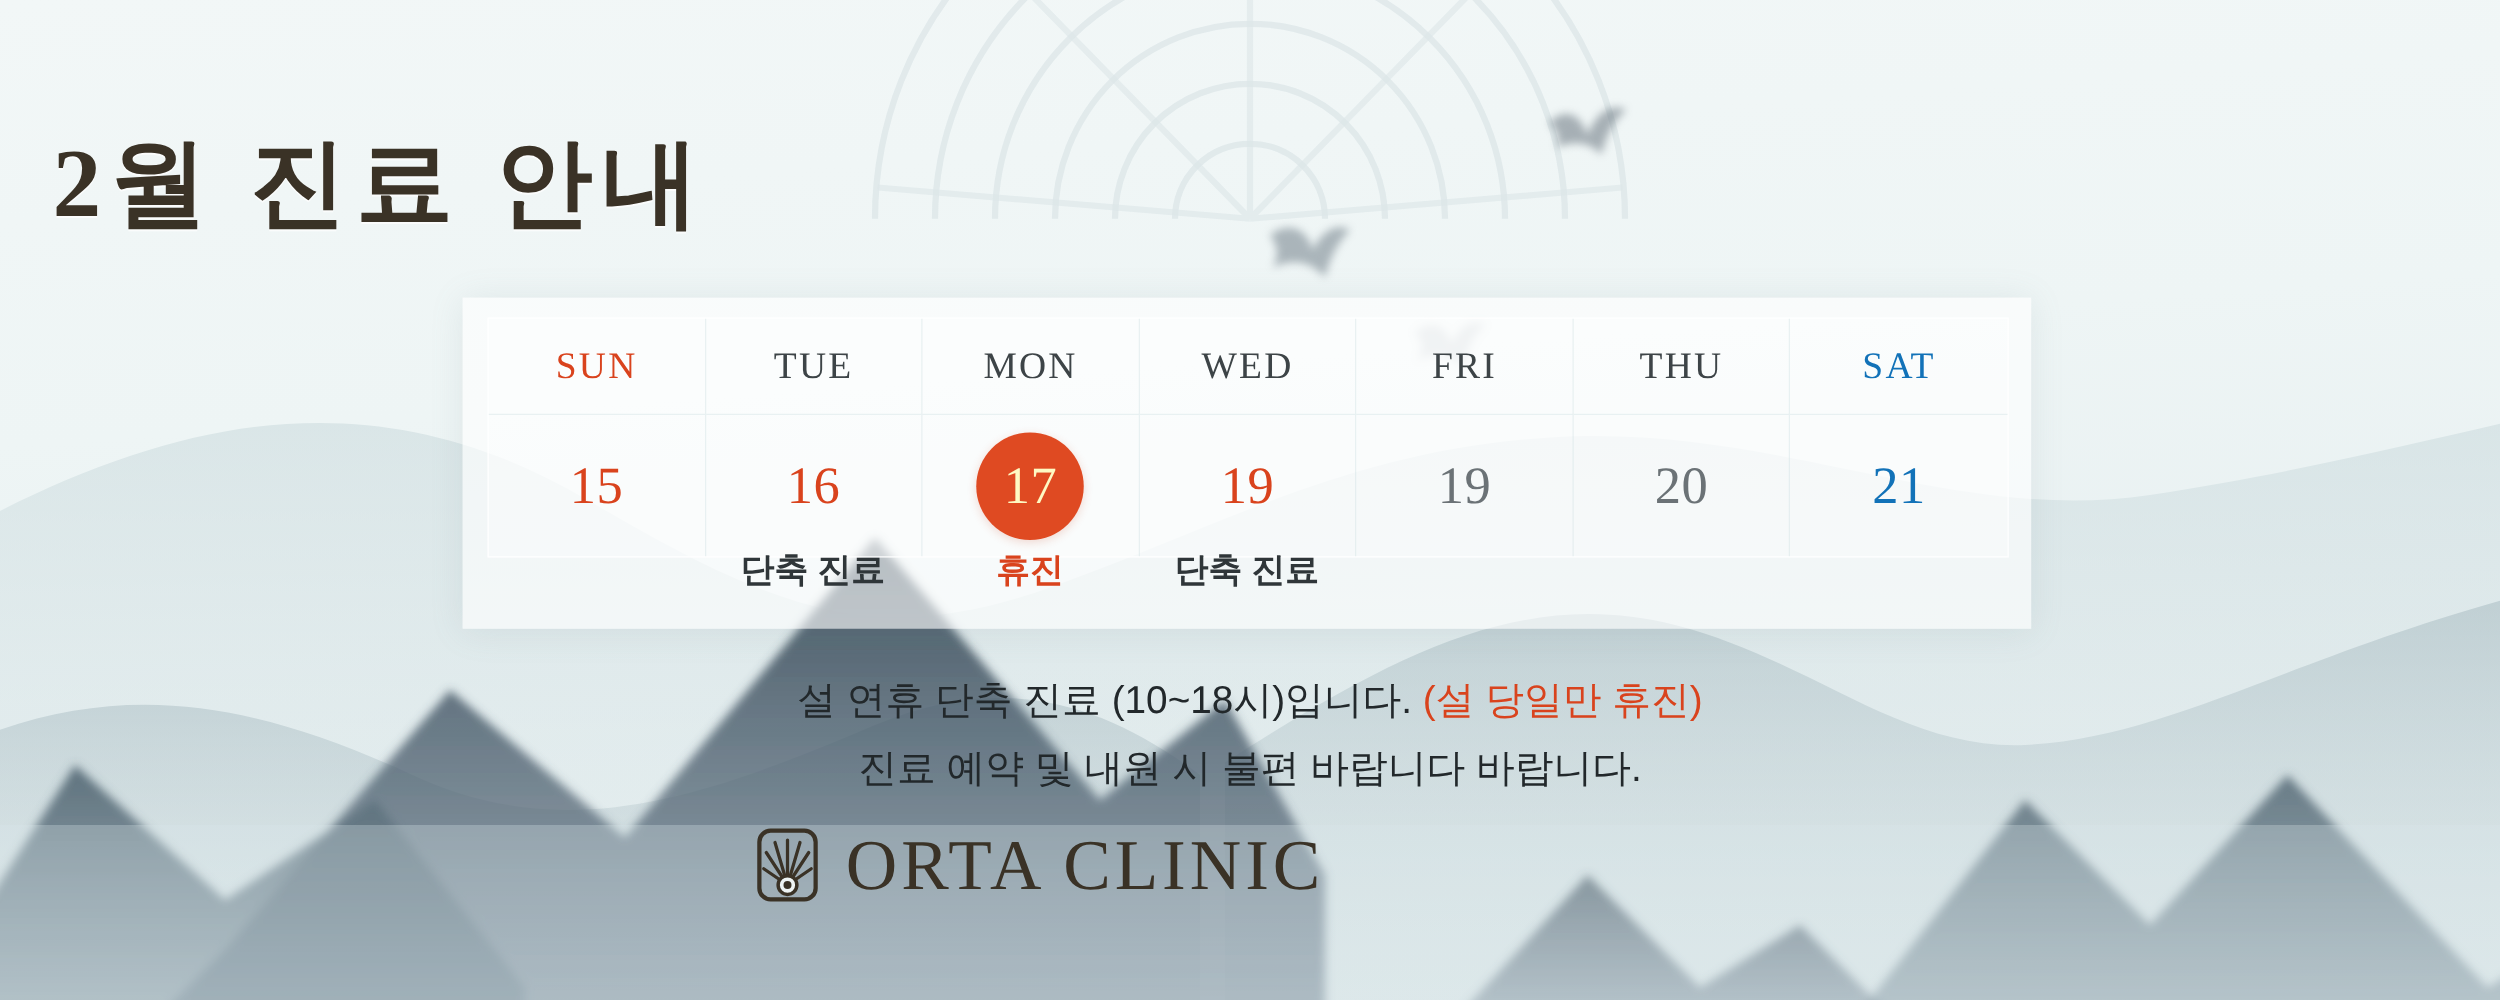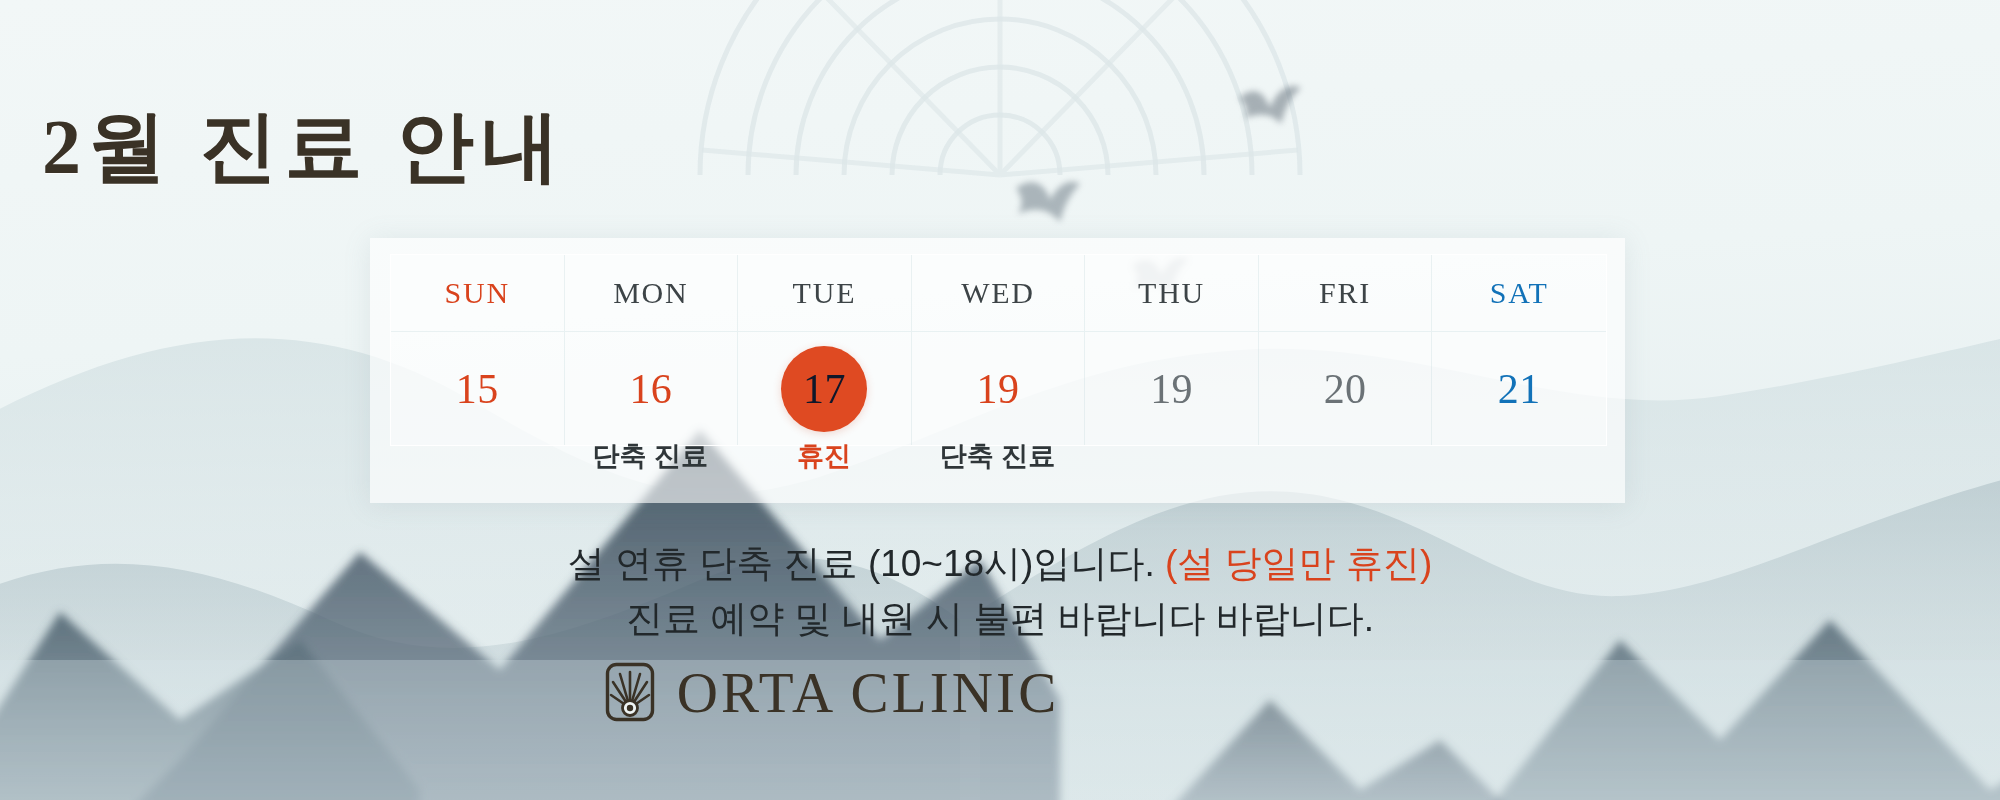--- a/index.html
+++ b/index.html
@@ -41,34 +41,34 @@
   .grid .cell:nth-child(n+8){border-bottom:none;}
 
   .dow{font-size:30px;letter-spacing:.06em;color:#3d4447;font-family:"Liberation Serif",serif;}
   .dow.sun{color:#d9431d;text-align:center;}
   .dow.sat{color:#1272b8;}
 
   .dnum{font-size:42px;font-family:"Liberation Serif",serif;color:#6b7276;letter-spacing:.01em;text-align:right;}
   .dnum.red{color:#d9431d;}
   .dnum.blue{color:#1272b8;}
   .dnum.today{
-    color:#0f172a;width:86px;height:86px;border-radius:50%;
+    color:#fef9c3;width:86px;height:86px;border-radius:50%;
     background:#df4a22;display:flex;align-items:center;justify-content:center;
     box-shadow:0 2px 8px rgba(200,70,35,.20);
   }
 
   .notes{position:absolute;left:20px;top:190px;width:1215px;height:56px;
          display:grid;grid-template-columns:repeat(7,1fr);}
   .note{display:flex;align-items:center;justify-content:center;
         font-size:27px;color:#2f3639;font-family:"Liberation Sans",sans-serif;font-weight:bold;}
   .note.off{color:#d9431d;}
 
   
   .msg{position:absolute;left:0;width:2000px;text-align:center;
-       font-family:"Liberation Sans",sans-serif;color:#22282b;font-size:37px;}
+       font-family:"Liberation Sans",sans-serif;color:#22282b;font-size:31px;}
   .msg1{top:539px;}
   .msg2{top:594px;}
   .msg .hl{color:#d9431d;}
 
   
   .logo{position:absolute;left:0;top:662px;width:1664px;
         display:flex;align-items:center;justify-content:center;gap:22px;}
   .logo-mark{width:50px;height:60px;flex:none;}
   .logo-text{font-family:"Liberation Serif",serif;font-size:57px;letter-spacing:.055em;
              color:#3a3226;line-height:1;}
@@ -176,33 +176,33 @@
   </div>
 
   <div class="card">
 
     <div class="grid">
 
       <div class="cell">
           <span class="dow sun">SUN</span>
         </div>
       <div class="cell">
+          <span class="dow">TUE</span>
+        </div>
+      <div class="cell">
           <span class="dow">MON</span>
         </div>
       <div class="cell">
-          <span class="dow">TUE</span>
-        </div>
-      <div class="cell">
           <span class="dow">WED</span>
         </div>
       <div class="cell">
+          <span class="dow">FRI</span>
+        </div>
+      <div class="cell">
           <span class="dow">THU</span>
-        </div>
-      <div class="cell">
-          <span class="dow">FRI</span>
         </div>
       <div class="cell">
           <span class="dow sat">SAT</span>
         </div>
 
       <div class="cell">
           <span class="dnum red">15</span>
         </div>
       <div class="cell">
           <span class="dnum red">16</span>

